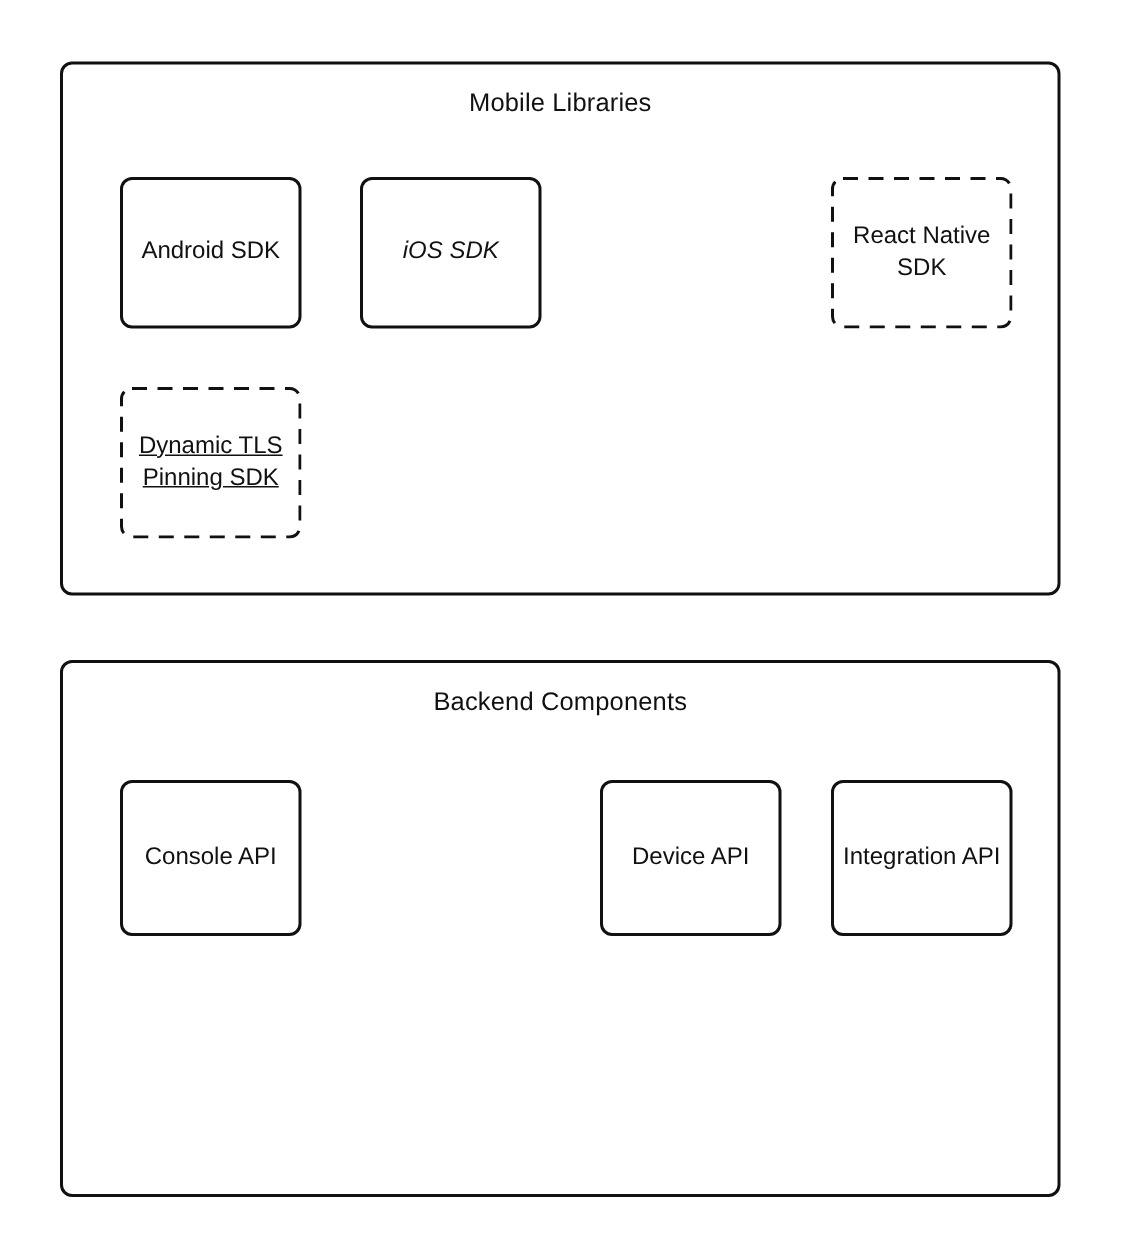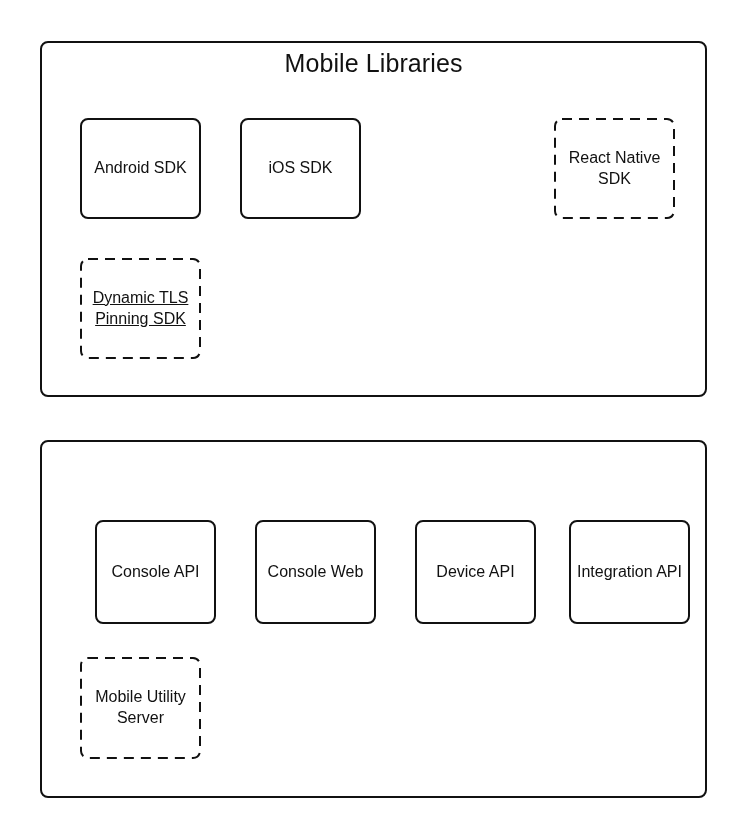--- a/index.html
+++ b/index.html
@@ -27,23 +27,23 @@
   }
   .group-mobile {
     left: 40px; top: 41px;
     width: 667px; height: 356px;
   }
   .group-backend {
     left: 40px; top: 440px;
     width: 667px; height: 358px;
   }
   .group-title {
-    margin-top: 6px;
+    margin-top: 16px;
     text-align: center;
-    font-size: 25px;
+    font-size: 17px;
     font-weight: 500;
     letter-spacing: 0.1px;
     color: var(--ink);
   }
   .node {
     position: absolute;
     width: 121px;
     height: 101px;
     border: 2px solid var(--ink);
     border-radius: 8px;
@@ -54,26 +54,26 @@
     text-align: center;
     padding: 3px;
   }
   .node-label {
     font-size: 16px;
     font-weight: 500;
     line-height: 1.3;
     color: var(--ink);
   }
   .col1 { left: 38px; }
-  .col2 { left: 198px; }
+  .col2 { left: 198px; font-style: italic; }
   .col3 { left: 358px; }
   .col4 { left: 512px; }
   .group-mobile .row1 { top: 75px; }
   .group-mobile .row2 { top: 215px; text-decoration: underline; }
-  .group-backend .row1 { top: 78px; height: 104px; margin-left: 15px; }
+  .group-backend .row1 { top: 78px; height: 104px; }
   .group-backend .row2 { top: 215px; height: 102px; }
   .node.dashed { border: none; padding: 5px; }
   .dash-svg {
     position: absolute;
     inset: 0;
     pointer-events: none;
   }
 </style>
 </head>
 <body>
@@ -101,38 +101,30 @@
 
     <div class="node col1 row2 dashed">
       <span class="node-label">Dynamic TLS Pinning SDK</span>
     <svg width="121" height="101" class="dash-svg">
           <rect x="1" y="1" width="119" height="99" rx="7" fill="none" stroke="#111111" stroke-width="2" stroke-dasharray="10 7"></rect>
         </svg>
       </div>
   </section>
 
   <section class="group group-backend">
+    <h2 class="group-title">Backend Components</h2>
 
     <div class="node col1 row1 solid">
       <span class="node-label">Console API</span>
     </div>
 
-    <div class="node col2 row1 solid">
-      <span class="node-label">Console Web</span>
-    </div>
 
     <div class="node col4 row1 solid">
       <span class="node-label">Integration API</span>
     </div>
 
     <div class="node col3 row1 solid">
       <span class="node-label">Device API</span>
     </div>
 
-    <div class="node col1 row2 dashed">
-      <span class="node-label">Mobile Utility Server</span>
-    <svg width="121" height="102" class="dash-svg">
-          <rect x="1" y="1" width="119" height="100" rx="7" fill="none" stroke="#111111" stroke-width="2" stroke-dasharray="10 7"></rect>
-        </svg>
-      </div>
   </section>
 
 </div>
 
 </body></html>

